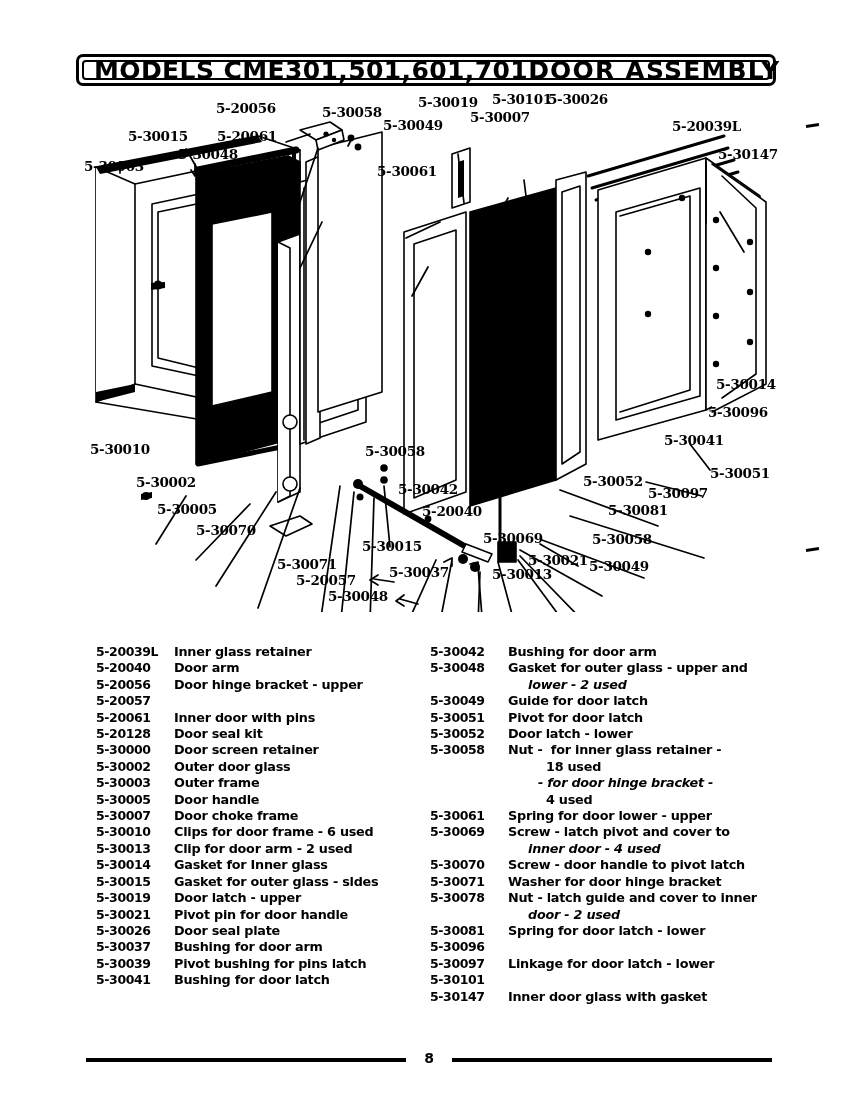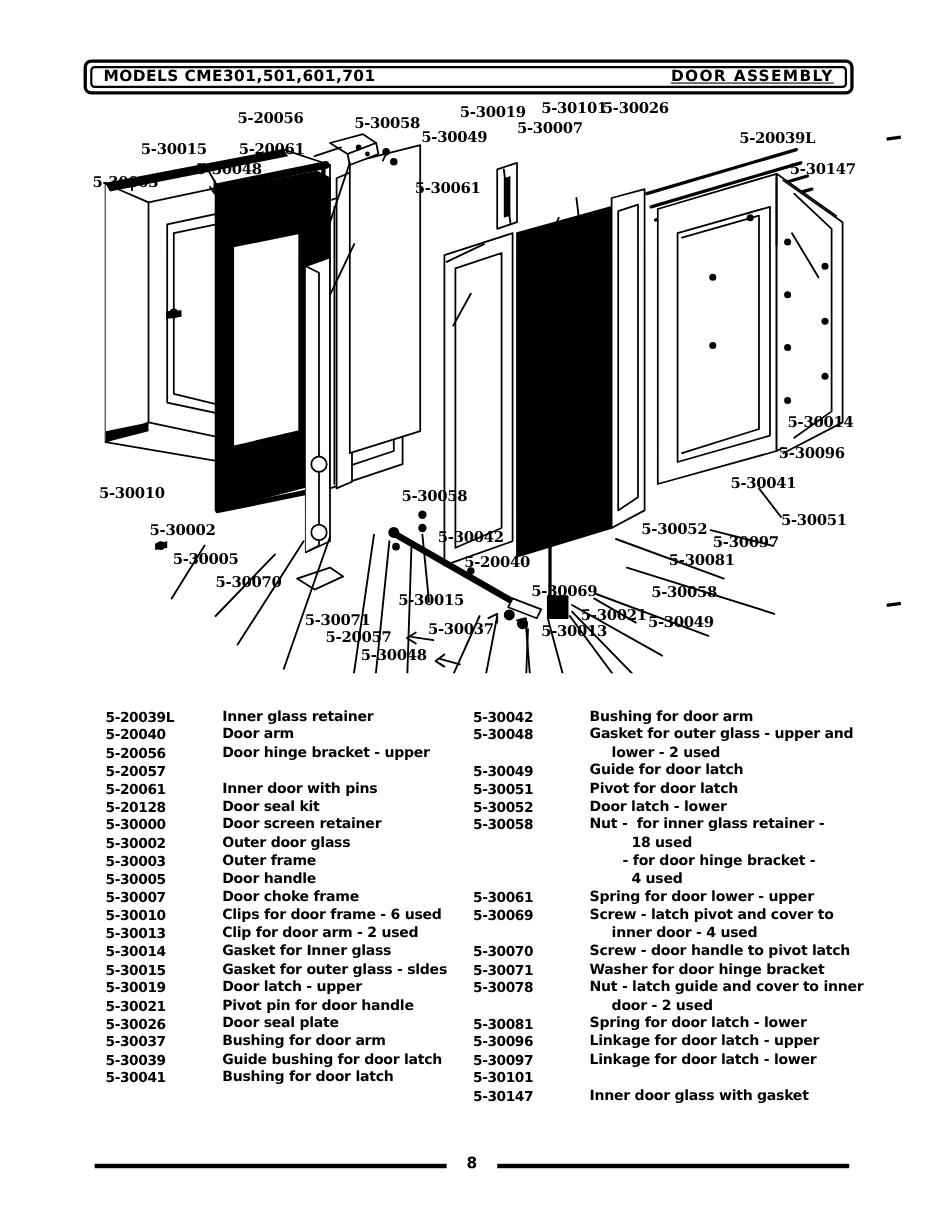--- a/index.html
+++ b/index.html
@@ -38,26 +38,26 @@
     border-radius: 4px;
     box-sizing: border-box;
     display: flex;
     align-items: center;
     justify-content: space-between;
     padding: 0 10px;
   }
   .title-txt {
     font-family: "DejaVu Sans", sans-serif;
     font-weight: bold;
-    font-size: 14px;
+    font-size: 25px;
     letter-spacing: 0.4px;
     white-space: nowrap;
     line-height: 1;
   }
-  #title-right { letter-spacing: 1.2px; text-decoration: underline; }
+  #title-right { letter-spacing: 1.2px; }
 
   
   #diagram {
     position: absolute;
     left: 0;
     top: 92px;
     width: 848px;
     height: 520px;
   }
   #diagram svg { display: block; }
@@ -102,25 +102,24 @@
     letter-spacing: -0.4px;
     white-space: nowrap;
   }
   .part-desc {
     flex: 1 1 auto;
     font-family: "DejaVu Sans", sans-serif;
     font-weight: 600;
     font-size: 12.8px;
     letter-spacing: -0.25px;
     white-space: pre-wrap;
-    margin-left: 28px;
   }
   .cont-row .part-num { visibility: hidden; }
   .cont-row .part-desc.pad-a { padding-left: 38px; }
-  .cont-row .part-desc.pad-b { padding-left: 20px; }
+  .cont-row .part-desc.pad-b { padding-left: 20px; font-style: italic; }
 
   
   #footer {
     position: absolute;
     left: 0;
     top: 1050px;
     width: 848px;
     height: 30px;
   }
   .rule {
@@ -481,21 +480,21 @@
       <div class="part-row">
         <span class="part-num">5-30026</span>
         <span class="part-desc">Door seal plate</span>
       </div>
       <div class="part-row">
         <span class="part-num">5-30037</span>
         <span class="part-desc">Bushing for door arm</span>
       </div>
       <div class="part-row">
         <span class="part-num">5-30039</span>
-        <span class="part-desc">Guide bushing for door latch</span>
+        <span class="part-desc">Pivot bushing for pins latch</span>
       </div>
       <div class="part-row">
         <span class="part-num">5-30041</span>
         <span class="part-desc">Bushing for door latch</span>
       </div>
     </div>
   <div class="parts-col" id="col-right">
       <div class="part-row">
         <span class="part-num">5-30042</span>
         <span class="part-desc">Bushing for door arm</span>
@@ -563,21 +562,20 @@
       <div class="part-row cont-row">
         <span class="part-num"></span>
         <span class="part-desc pad-b">door - 2 used</span>
       </div>
       <div class="part-row">
         <span class="part-num">5-30081</span>
         <span class="part-desc">Spring for door latch - lower</span>
       </div>
       <div class="part-row">
         <span class="part-num">5-30096</span>
-        <span class="part-desc">Linkage for door latch - upper</span>
       </div>
       <div class="part-row">
         <span class="part-num">5-30097</span>
         <span class="part-desc">Linkage for door latch - lower</span>
       </div>
       <div class="part-row">
         <span class="part-num">5-30101</span>
       </div>
       <div class="part-row">
         <span class="part-num">5-30147</span>

